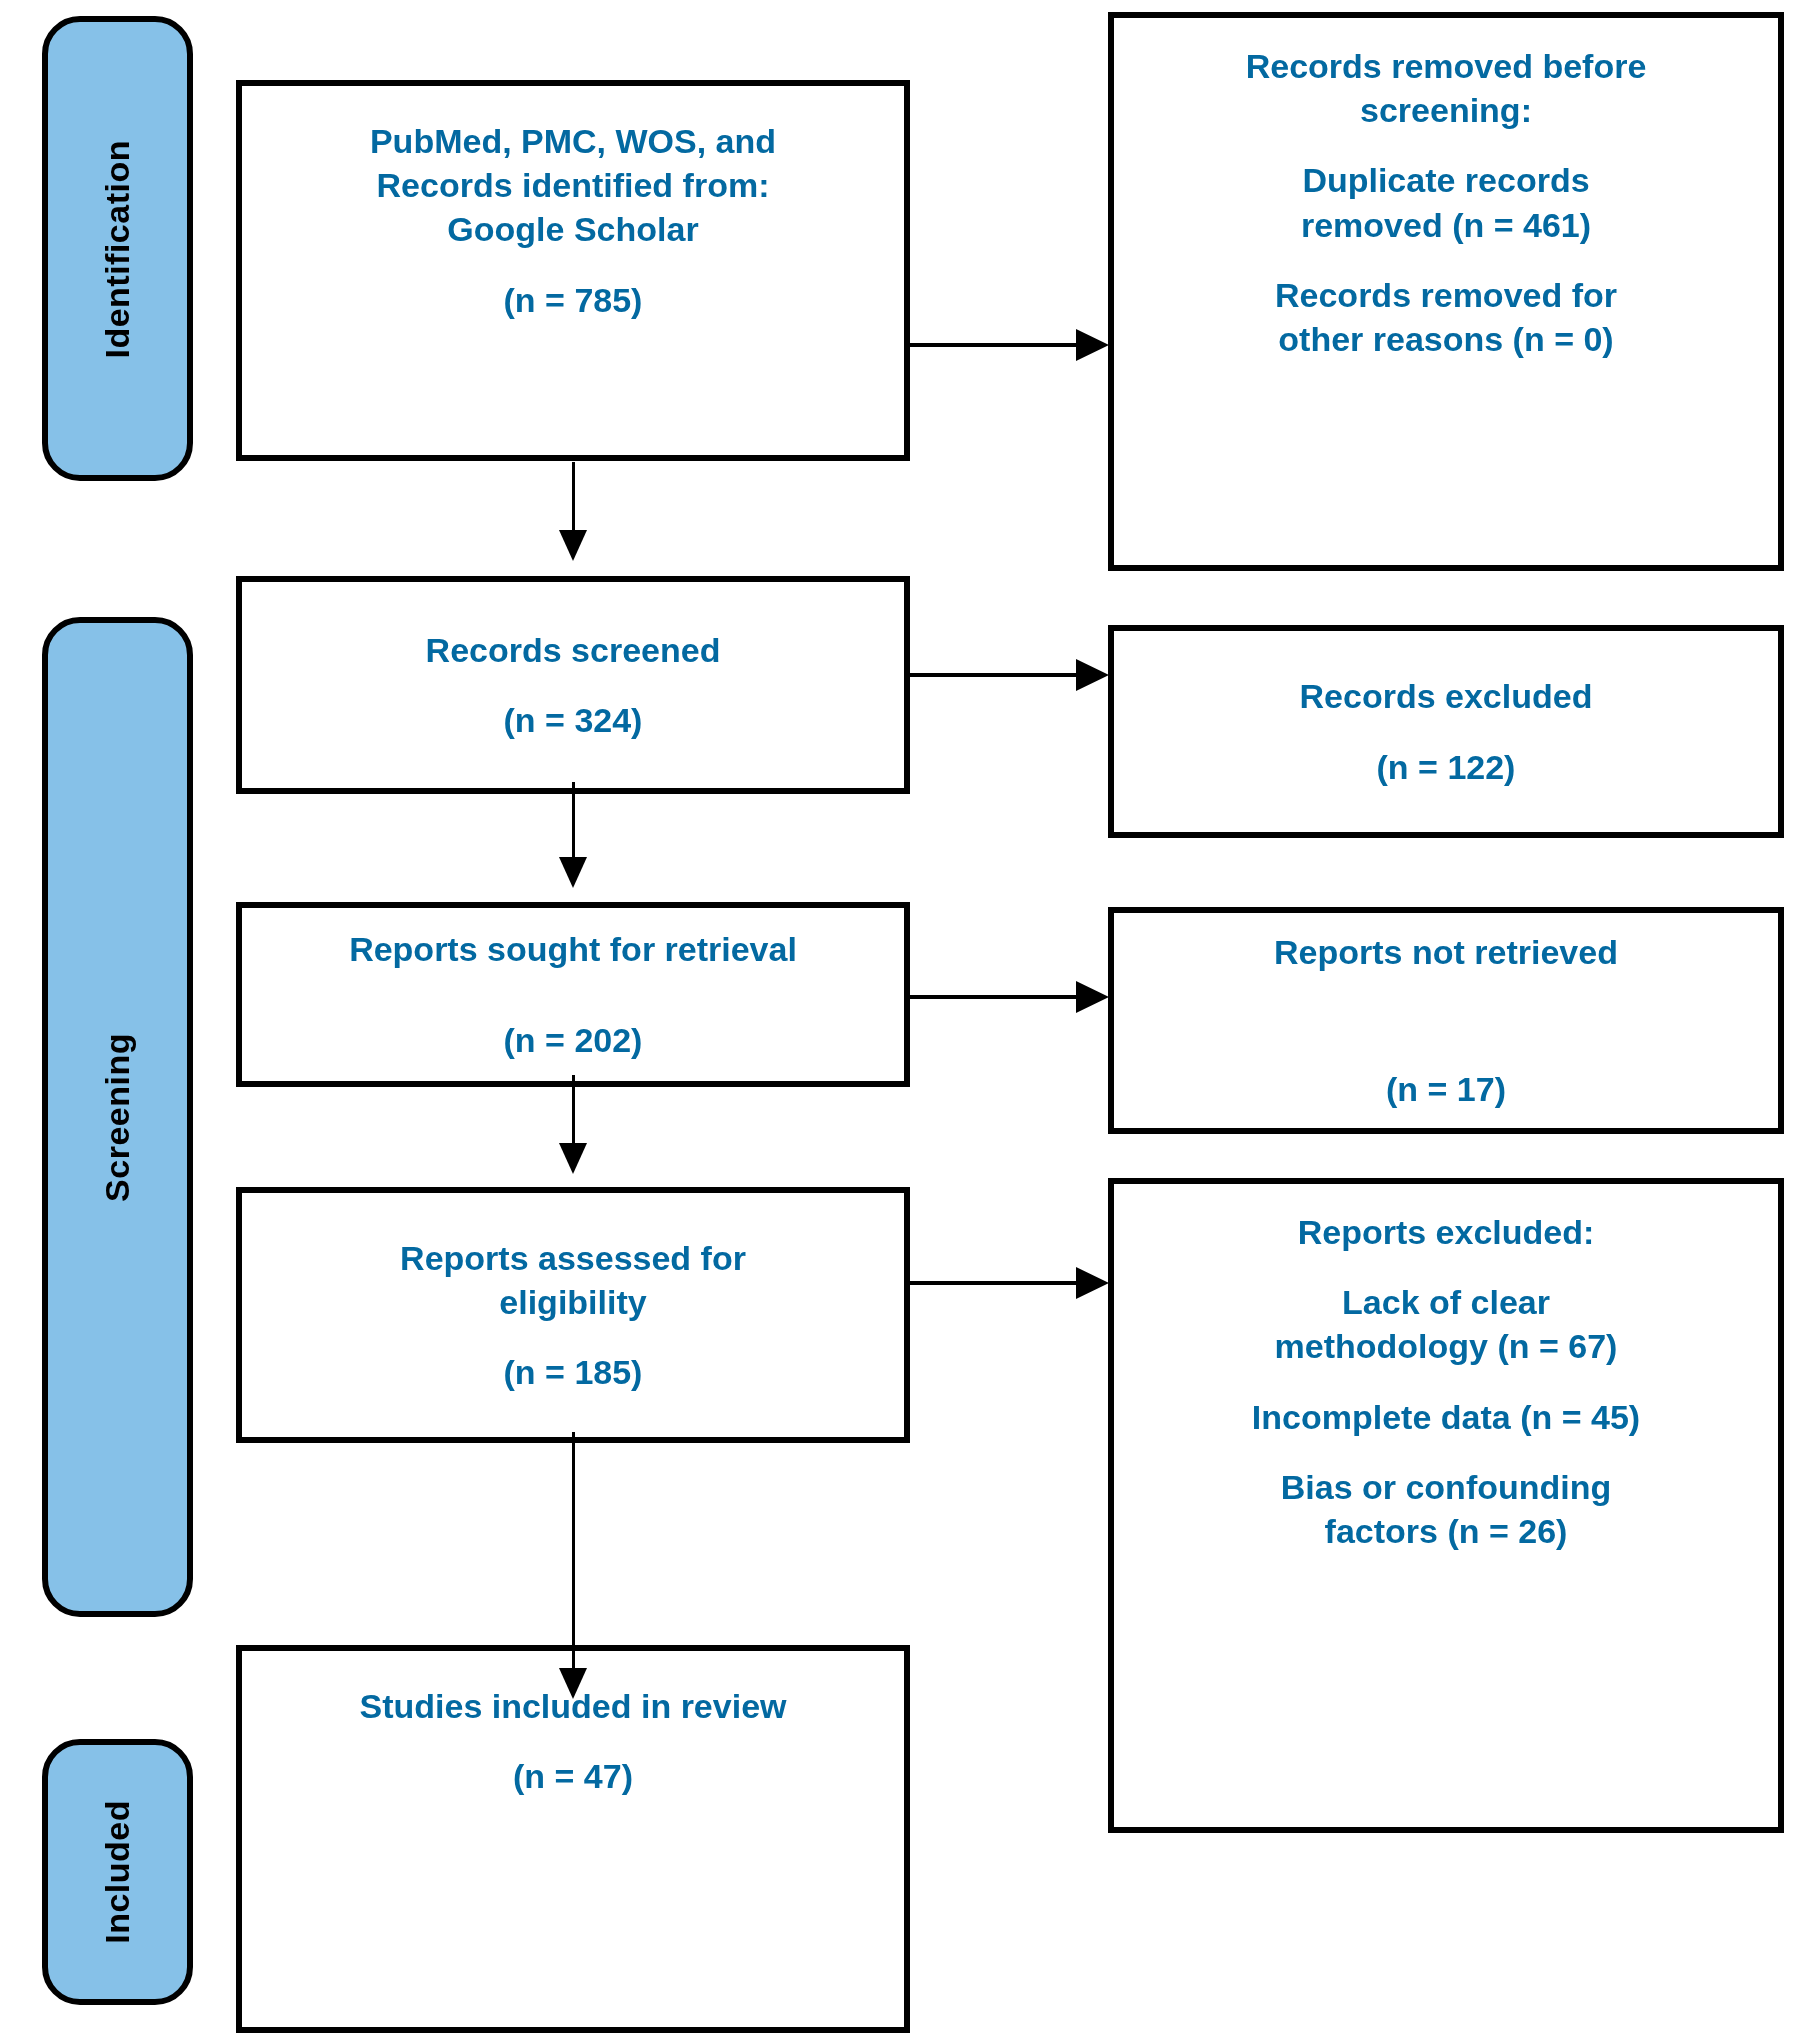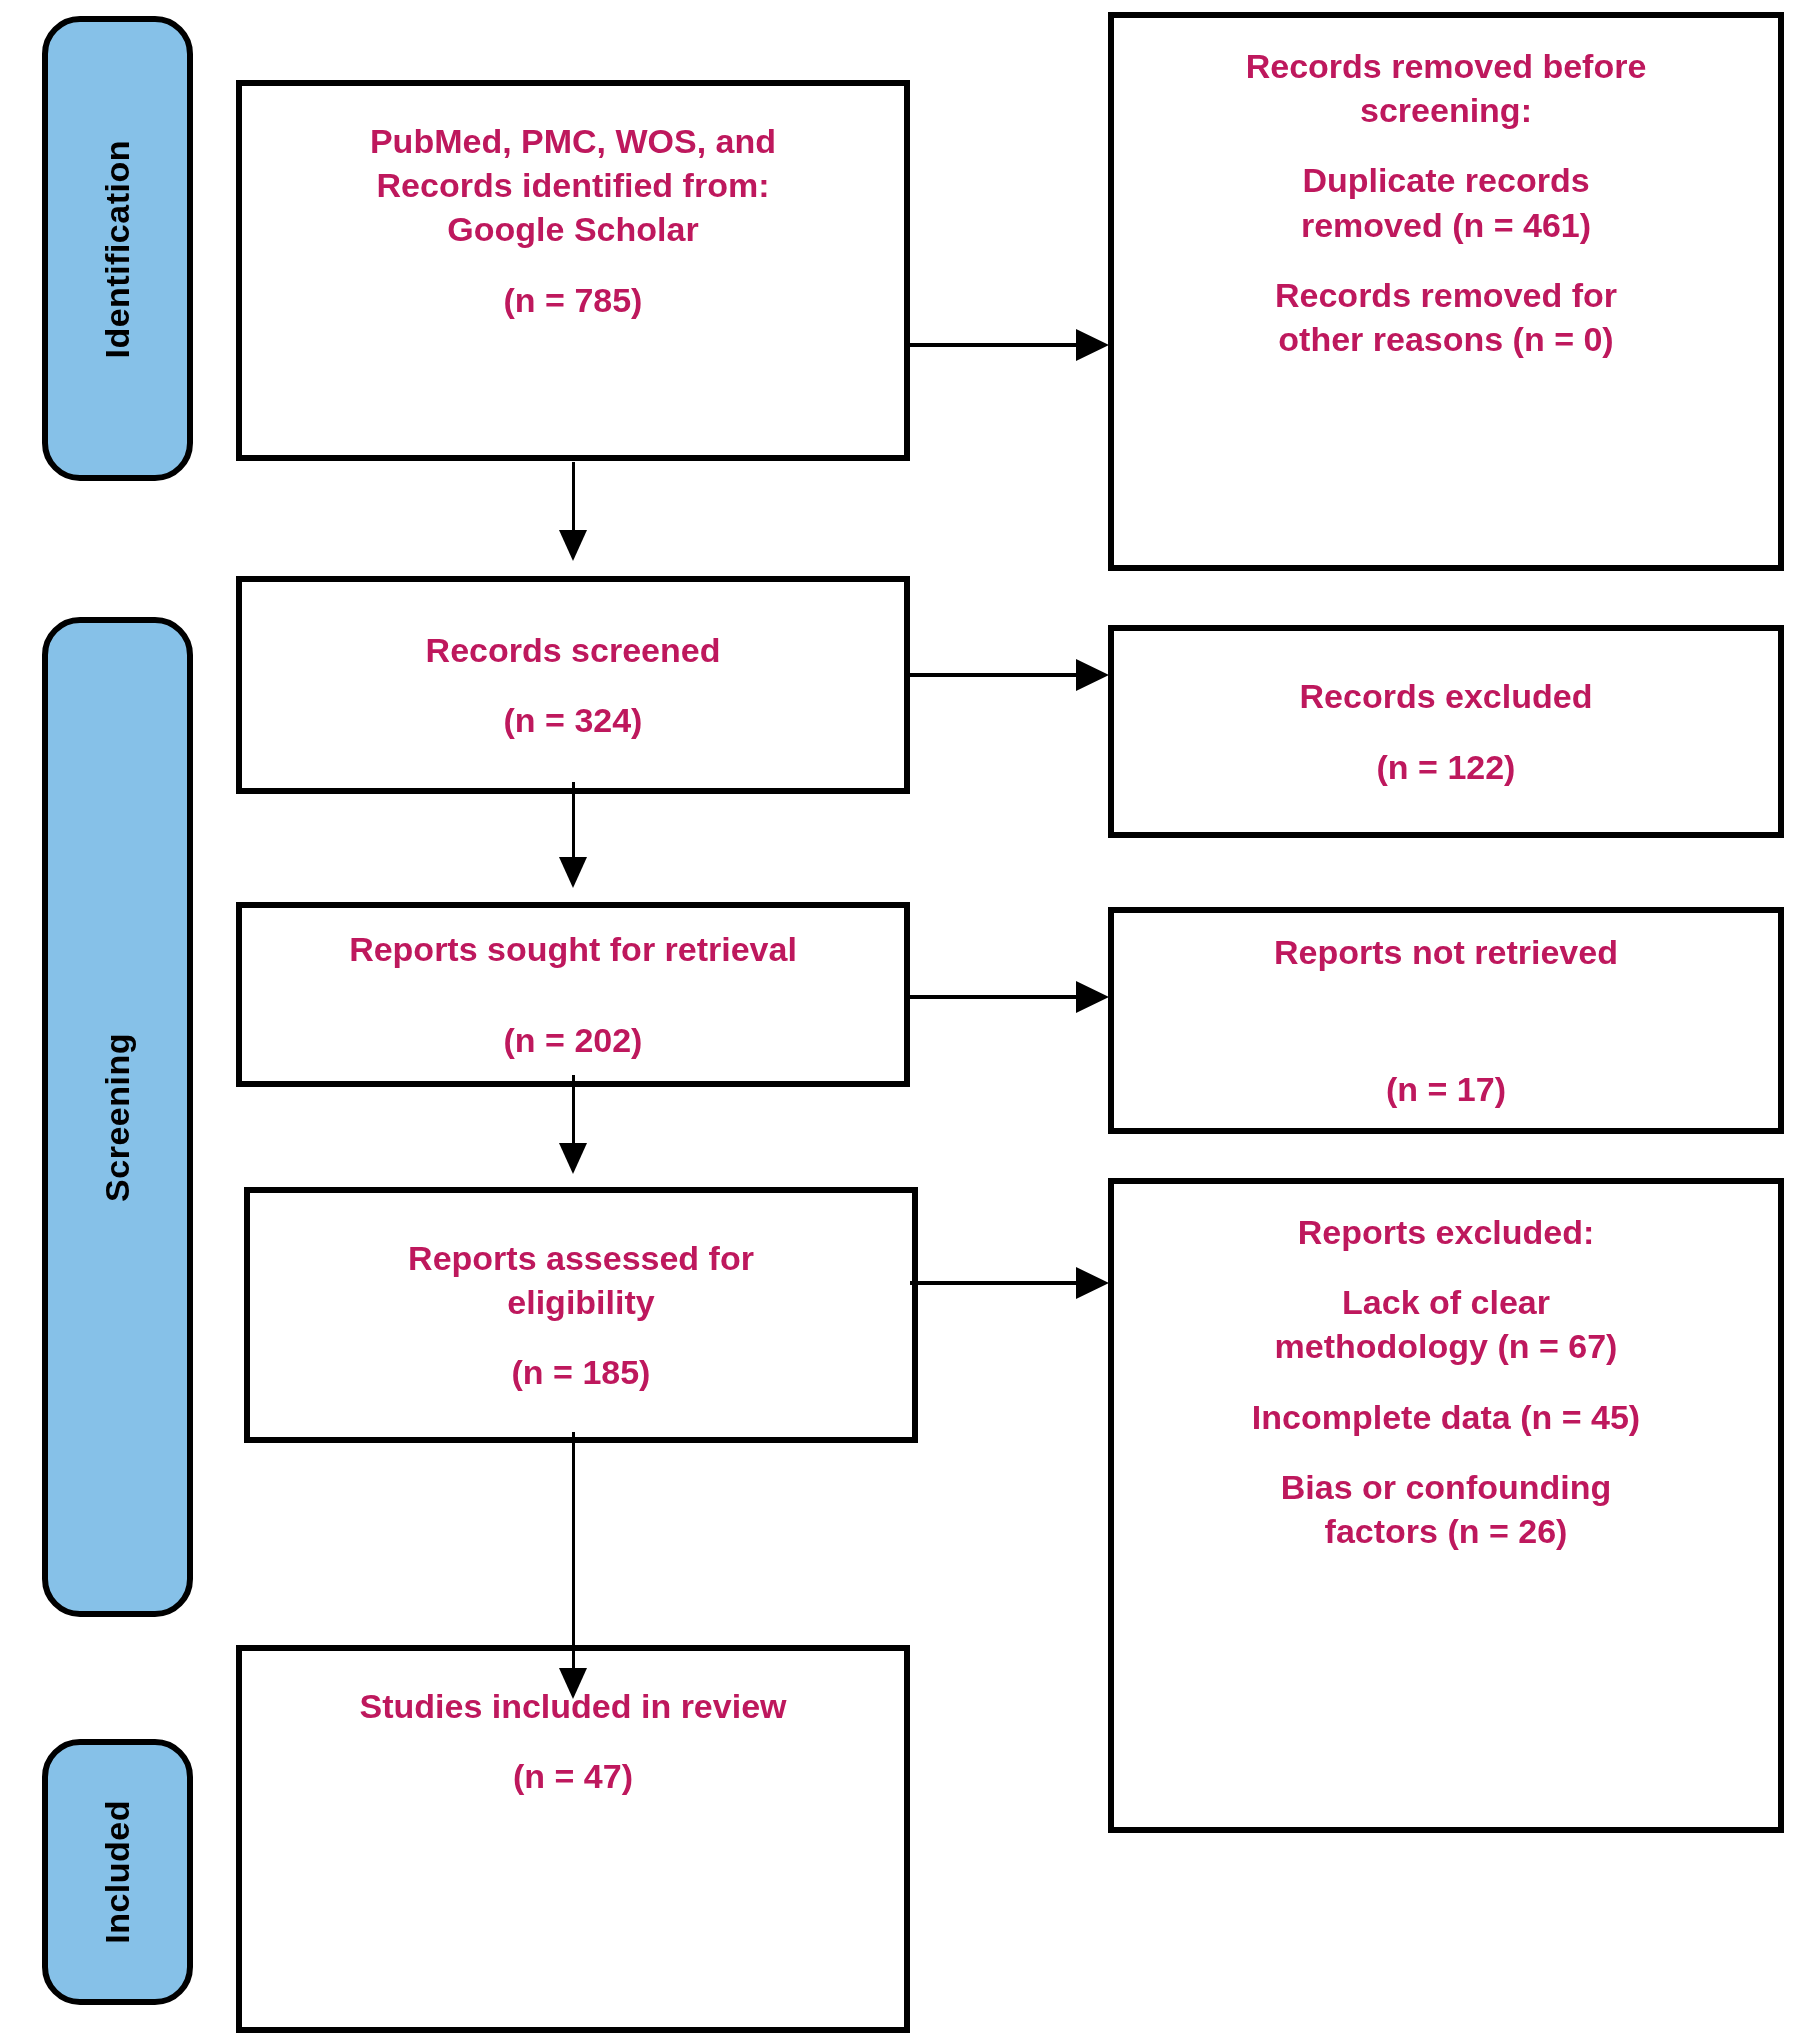--- a/index.html
+++ b/index.html
@@ -44,21 +44,21 @@
     flex-direction:column;
     align-items:center;
     justify-content:flex-start;
     text-align:center;
     padding:18.5px 14px;
   }
   .box .line{
     font-weight:bold;
     font-size:34px;
     line-height:1.30;
-    color:#be185d;
+    color:#0369a1;
     white-space:pre-wrap;
   }
   .box .gap{ height:26px; }
 
   .box.center-v{ justify-content:center;margin-top:12px; }
 
   
   .vline{
     position:absolute;
     width:3.3px;
@@ -114,21 +114,21 @@
     <div class="gap"></div>
     <div class="line">(n = 324)</div>
   </div>
 
   <div class="box center-v" style="left:236px; top:890px; width:674px; height:185px;justify-content:space-between;">
     <div class="line">Reports sought for retrieval</div>
     <div class="gap"></div>
     <div class="line">(n = 202)</div>
   </div>
 
-  <div class="box center-v" style="left:244px; top:1175px; width:674px; height:256px;">
+  <div class="box center-v" style="left:236px; top:1175px; width:674px; height:256px;">
     <div class="line">Reports assessed for</div>
     <div class="line">eligibility</div>
     <div class="gap"></div>
     <div class="line">(n = 185)</div>
   </div>
 
   <div class="box" style="left:236px; top:1645px; width:674px; height:388px; padding-top:33px;">
     <div class="line">Studies included in review</div>
     <div class="gap"></div>
     <div class="line">(n = 47)</div>

